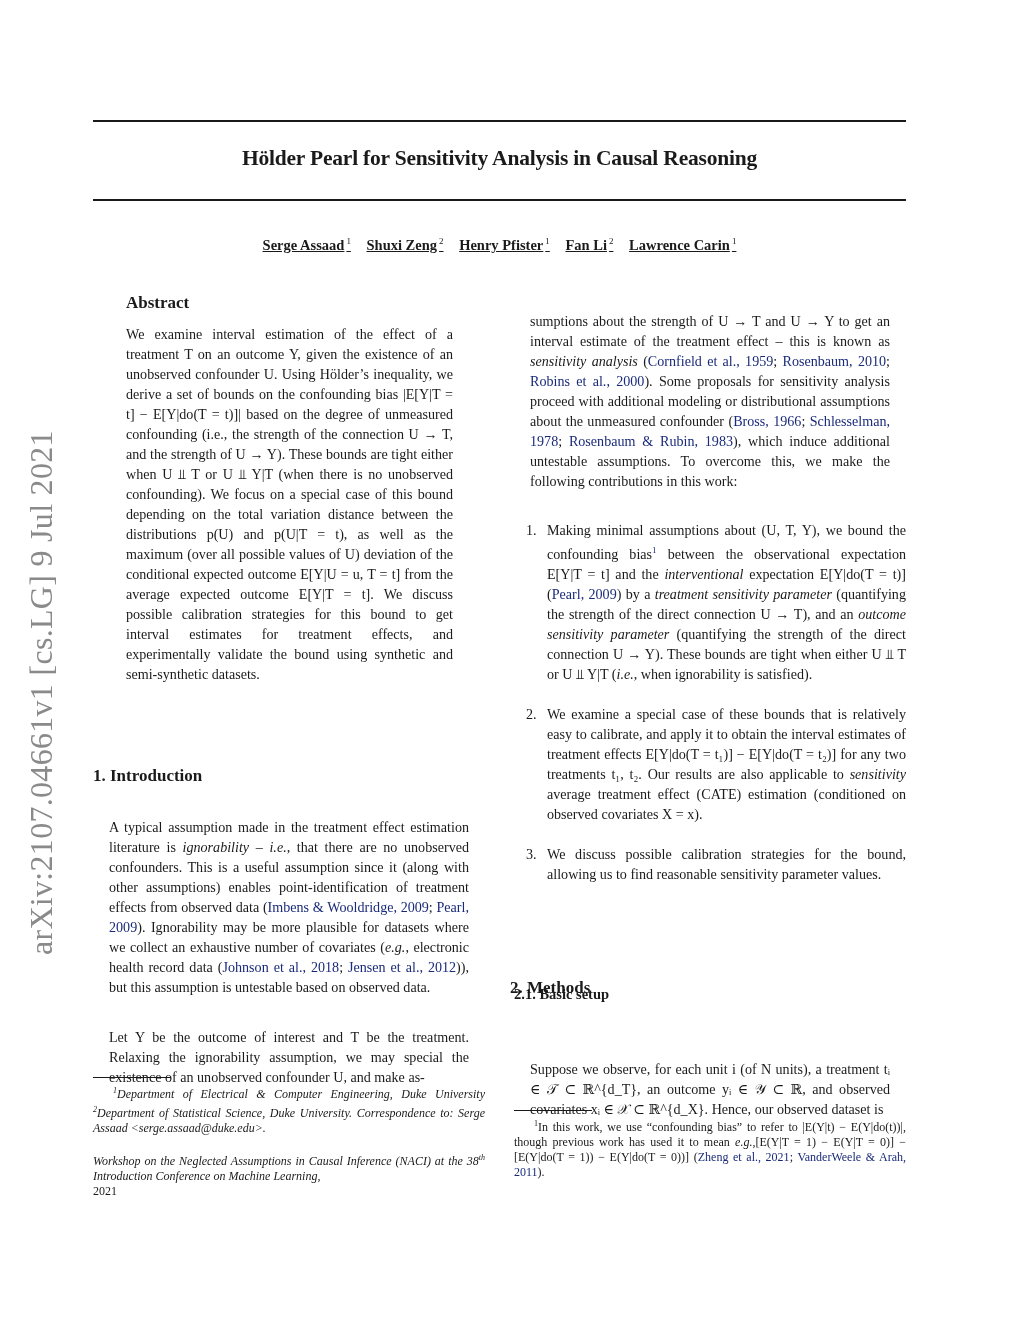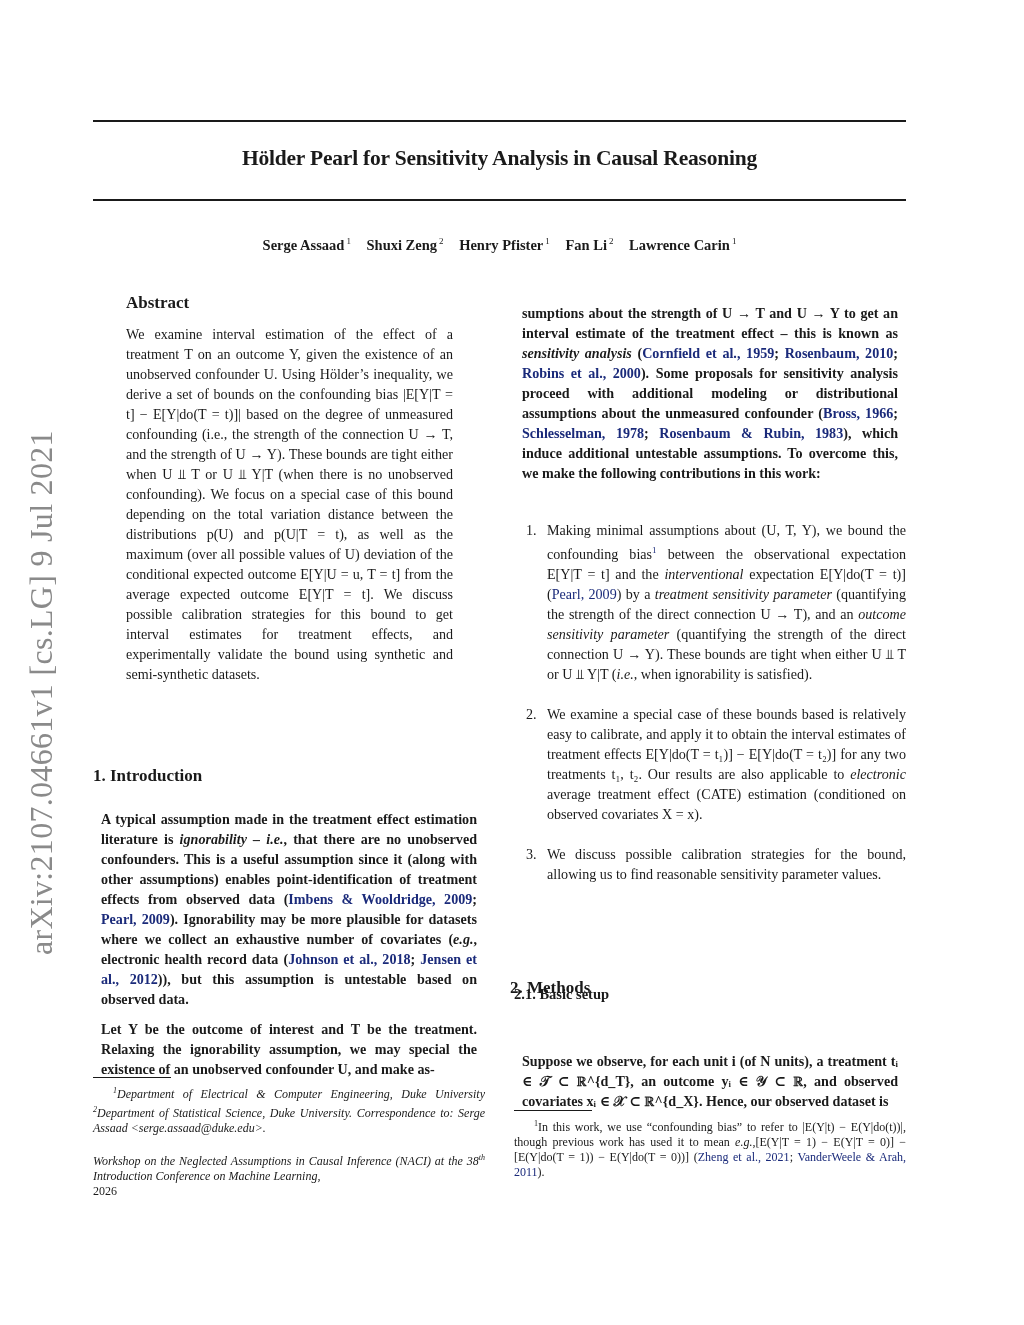--- a/index.html
+++ b/index.html
@@ -3,21 +3,21 @@
 <meta charset="utf-8">
 <style>
   html, body { margin:0; padding:0; background:#ffffff; }
   body { width:1024px; height:1325px; position:relative; overflow:hidden;
          font-family:"Liberation Serif", "DejaVu Serif", serif; color:#1a1a1a; }
   .rule { position:absolute; left:93px; width:813px; height:2px; background:#1a1a1a; }
   .title { position:absolute; left:93px; width:813px; top:146px; text-align:center;
            font-weight:bold; font-size:21.5px; letter-spacing:-0.2px; }
   .authors { position:absolute; left:93px; width:813px; top:236px; text-align:center;
              font-weight:bold; font-size:14.5px; }
-  .authors span.a { margin:12px 6px; }
+  .authors span.a { margin:12px 6px;text-decoration:underline; }
   .authors sup { font-weight:normal; font-size:9px; margin-left:2px; }
   .arxiv { position:absolute; left:23px; top:955px; transform-origin:0 0; transform:rotate(-90deg);
            font-size:32px; color:#8a8a8a; white-space:nowrap; letter-spacing:0.3px; }
   .col { position:absolute; font-size:14.1px; line-height:20px; text-align:justify; }
   .col-left { left:93px; width:392px; }
   .col-right { left:514px; width:392px; }
   .abs-head { position:absolute; left:126px; width:327px; top:293px; text-align:left;
               font-weight:bold; font-size:17px; }
   .abs-body { position:absolute; left:126px; width:327px; top:324px; font-size:14.1px; line-height:20px;
               text-align:justify; }
@@ -25,21 +25,21 @@
   .subsec { font-weight:bold; font-size:14.5px; position:absolute; }
   .cite { color:#1a2a7a; }
   i { font-style:italic; }
   .fn-rule { position:absolute; height:1px; background:#1a1a1a; width:78px; }
   .fn { position:absolute; font-size:12px; line-height:15px; text-align:justify; }
   .fn sup { font-size:8px; }
   ol.contrib { position:absolute; left:514px; width:392px; margin:0; padding:0; list-style:none;
                font-size:14.1px; line-height:20px; text-align:justify; }
   ol.contrib li { position:relative; padding-left:33px; margin-bottom:20px; }
   ol.contrib li .num { position:absolute; left:12px; top:0; }
-  p { margin:8px;font-weight:bold; }
+  p { margin:16px; }
 </style>
 </head>
 <body>
 
 <div class="arxiv">arXiv:2107.04661v1  [cs.LG]  9 Jul 2021</div>
 
 <div class="rule" style="top:120px"></div>
 <div class="title">Hölder Pearl for Sensitivity Analysis in Causal Reasoning</div>
 <div class="rule" style="top:199px"></div>
 
@@ -62,35 +62,35 @@
 
 <div class="col col-left" style="top:1011px;">
   <p>Let Y be the outcome of interest and T be the treatment. Relaxing the ignorability assumption, we may special the existence of an unobserved confounder U, and make as-</p>
 </div>
 
 <div class="fn-rule" style="left:93px; top:1077px;"></div>
 <div class="fn" style="left:93px; width:392px; top:1083px; text-indent:20px;font-style:italic;">
   <sup>1</sup><span>Department of Electrical &amp; Computer Engineering, Duke University </span><sup>2</sup><span>Department of Statistical Science, Duke University. Correspondence to: Serge Assaad &lt;serge.assaad@duke.edu&gt;.</span>
 </div>
 <div class="fn" style="left:93px; width:392px; top:1150px; font-style:italic;">
-  <span>Workshop on the Neglected Assumptions in Causal Inference (NACI) at the 38</span><sup>th</sup><span> Introduction Conference on Machine Learning,</span><br><span style="font-style:normal">2026</span>
+  <span>Workshop on the Neglected Assumptions in Causal Inference (NACI) at the 38</span><sup>th</sup><span> Introduction Conference on Machine Learning,</span><br><span style="font-style:normal">2021</span>
 </div>
 
 <div class="col col-right" style="top:295px;">
   <p><span>sumptions about the strength of U → T and U → Y to get an interval estimate of the treatment effect – this is known as </span><i>sensitivity analysis</i><span> (</span><span class="cite" style="color: rgb(26, 42, 122);">Cornfield et al., 1959</span><span>; </span><span class="cite" style="color: rgb(26, 42, 122);">Rosenbaum, 2010</span><span>; </span><span class="cite" style="color: rgb(26, 42, 122);">Robins et al., 2000</span><span>). Some proposals for sensitivity analysis proceed with additional modeling or distributional assumptions about the unmeasured confounder (</span><span class="cite" style="color: rgb(26, 42, 122);">Bross, 1966</span><span>; </span><span class="cite" style="color: rgb(26, 42, 122);">Schlesselman, 1978</span><span>; </span><span class="cite" style="color: rgb(26, 42, 122);">Rosenbaum &amp; Rubin, 1983</span><span>), which induce additional untestable assumptions. To overcome this, we make the following contributions in this work:</span></p>
 </div>
 
 <ol class="contrib" style="top:520px;">
   <li>
     <span class="num">1.</span>
     <span>Making minimal assumptions about (U, T, Y), we bound the confounding bias</span><sup style="font-size: 9px; color: rgb(26, 42, 122);" class="cite">1</sup><span> between the observational expectation E[Y|T = t] and the </span><i>interventional</i><span> expectation E[Y|do(T = t)] (</span><span class="cite" style="color: rgb(26, 42, 122);">Pearl, 2009</span><span>) by a </span><i>treatment sensitivity parameter</i><span> (quantifying the strength of the direct connection U → T), and an </span><i>outcome sensitivity parameter</i><span> (quantifying the strength of the direct connection U → Y). These bounds are tight when either U ⫫ T or U ⫫ Y|T (</span><i>i.e.</i><span>, when ignorability is satisfied).</span>
   </li>
   <li>
     <span class="num">2.</span>
-    <span>We examine a special case of these bounds based is relatively easy to calibrate, and apply it to obtain the interval estimates of treatment effects E[Y|do(T = t₁)] − E[Y|do(T = t₂)] for any two treatments t₁, t₂. Our results are also applicable to </span><i>electronic</i><span> average treatment effect (CATE) estimation (conditioned on observed covariates X = x).</span>
+    <span>We examine a special case of these bounds that is relatively easy to calibrate, and apply it to obtain the interval estimates of treatment effects E[Y|do(T = t₁)] − E[Y|do(T = t₂)] for any two treatments t₁, t₂. Our results are also applicable to </span><i>sensitivity</i><span> average treatment effect (CATE) estimation (conditioned on observed covariates X = x).</span>
   </li>
   <li>
     <span class="num">3.</span>
     <span>We discuss possible calibration strategies for the bound, allowing us to find reasonable sensitivity parameter values.</span>
   </li>
 </ol>
 
 <div class="sec" style="left:490px; top:978px;margin-left:20px;">2. Methods</div>
 <div class="subsec" style="left:514px; top:986px;">2.1. Basic setup</div>
 <div class="col col-right" style="top:1043px;">

